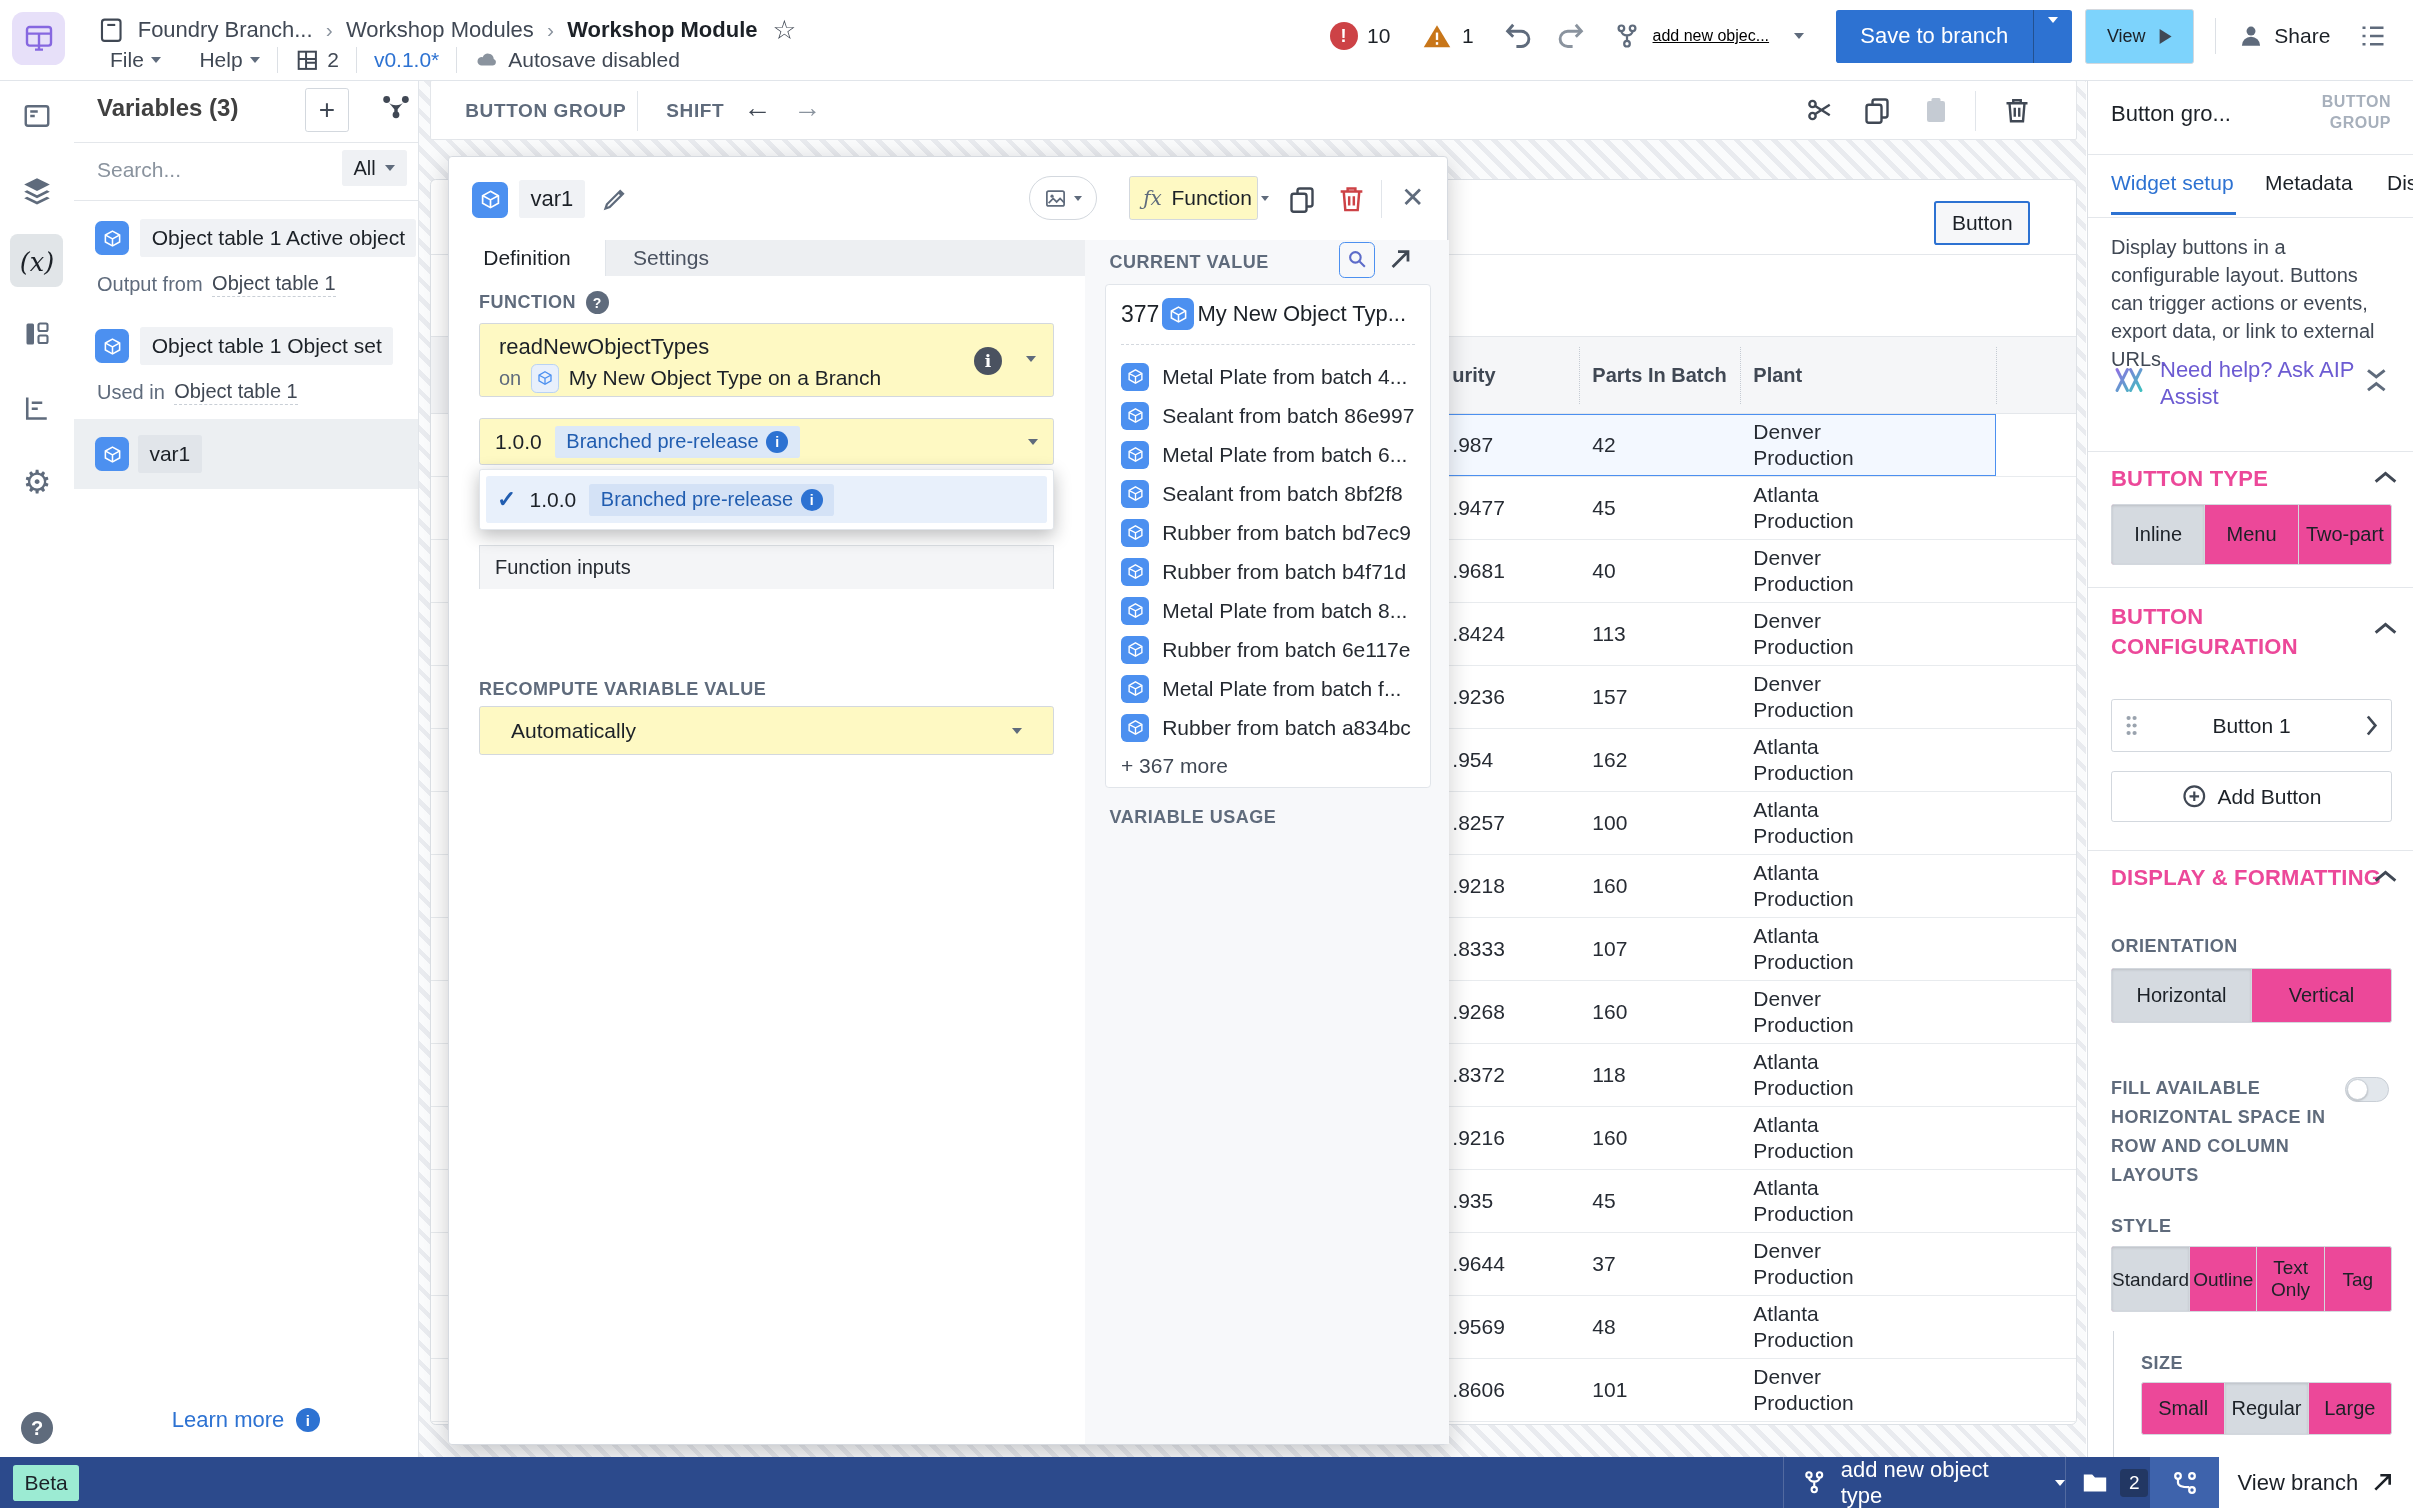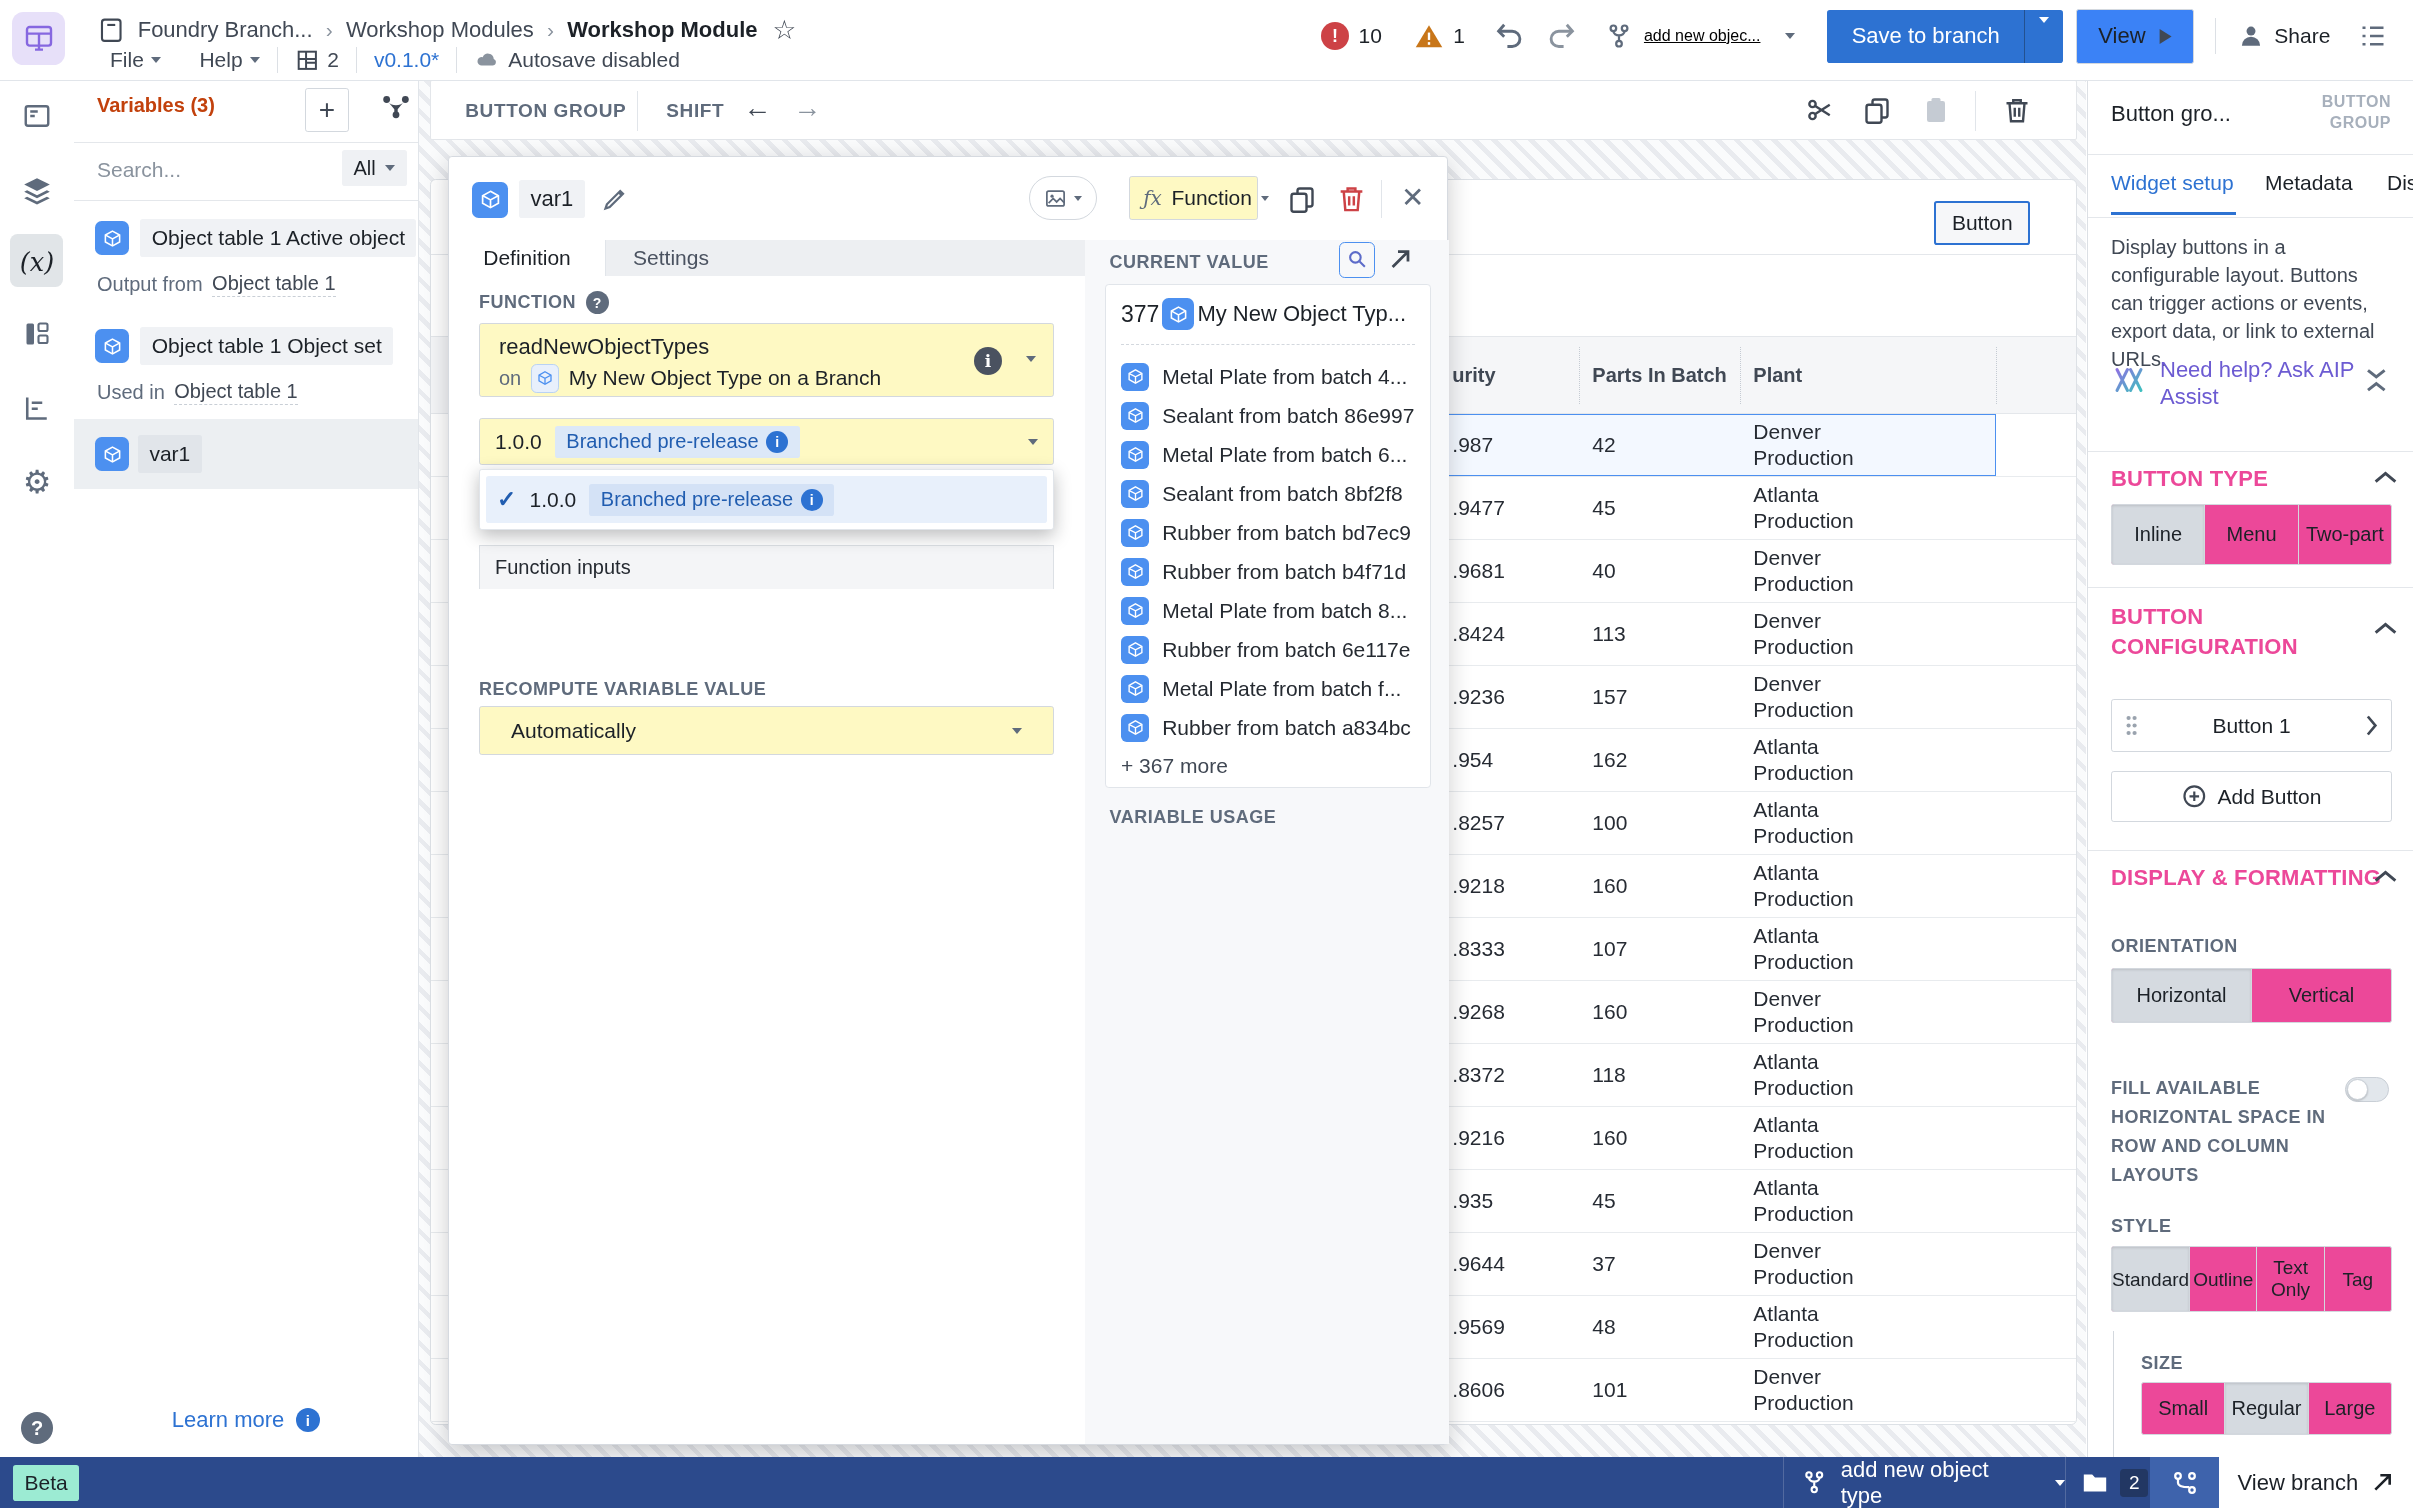--- a/index.html
+++ b/index.html
@@ -10,21 +10,21 @@
   svg{display:block;}
   
   #topbar{left:0;top:0;width:2413px;height:80px;background:#fff;border-bottom:0.9px solid #E1E5EA;z-index:30;}
   .crumb{font-size:22px;color:#404854;}
   .crumb.bold{font-weight:700;color:#1C2127;}
   .crumbsep{color:#8A939E;font-size:21px;margin:0 13.2px;}
   .menuitem{font-size:21px;color:#404854;display:flex;align-items:center;gap:7.6px;}
   .vdiv{width:0.9px;height:26.5px;background:#DCE0E5;}
   .caret{width:0;height:0;border-left:5.7px solid transparent;border-right:5.7px solid transparent;border-top:6.6px solid #5F6B7C;}
   .bluebtn{background:#2D72D2;color:#fff;border-radius:2.8px;font-size:22px;}
-  .graybtn{background:#3b82f6;border:0.9px solid #D3D8DE;border-radius:2.8px;font-size:22px;color:#1C2127;}
+  .graybtn{background:#7dd3fc;border:0.9px solid #D3D8DE;border-radius:2.8px;font-size:18px;color:#1C2127;}
   
   #leftstrip{left:0;top:80px;width:74px;height:1377px;background:#fff;border-right:0.9px solid #E1E5EA;z-index:20;}
   .stripicon{position:absolute;left:50%;transform:translateX(-50%);color:#5F6B7C;}
   .xsel{position:absolute;left:10.4px;top:154px;width:53px;height:53px;background:#E1E5E8;border-radius:7.6px;}
   .xglyph{font-family:"DejaVu Serif",serif;font-style:italic;font-size:25.6px;color:#1C2127;}
   
   #varpanel{left:74px;top:80px;width:344px;height:1377px;background:#fff;border-right:0.9px solid #E1E5EA;z-index:20;}
   .chip{background:#F0F2F5;border-radius:2.8px;padding:0 11.4px;height:38px;display:inline-flex;align-items:center;font-size:21px;color:#1C2127;white-space:nowrap;}
   .sub{font-size:20px;color:#5F6B7C;}
   .dashu{color:#404854;border-bottom:1.9px dashed #C9CFD6;padding-bottom:0.9px;}
@@ -236,21 +236,21 @@
       <svg width="30" height="30" viewBox="0 0 20 20" fill="none" stroke="#5F6B7C" stroke-width="1.7">
           <path d="M3.5 3v14h13"></path>
           <path d="M6.5 6.5h7M6.5 10.5h4"></path>
         </svg>
     </span>
     <span class="stripicon" style="top:386px;font-size:32px;line-height:32px;">⚙</span>
     <span class="stripicon" style="top:1332px;width:32px;height:32px;border-radius:50%;background:#5F6B7C;color:#fff;display:flex;align-items:center;justify-content:center;font-size:20px;font-weight:700;">?</span>
   </div>
 
   <div id="varpanel" class="abs">
-    <div class="abs" style="left:23px;top:14px;font-size:20px;font-weight:700;color:#c2410c;">Variables (3)</div>
+    <div class="abs" style="left:23px;top:14px;font-size:24px;font-weight:700;color:#404040;">Variables (3)</div>
     <div class="abs" style="left:231px;top:7.6px;width:42px;height:42px;border:0.9px solid #D3D8DE;border-radius:2.8px;display:flex;align-items:center;justify-content:center;font-size:28px;color:#404854;">+</div>
     <span class="abs" style="left:305px;top:11.4px;">
       <svg width="34" height="34" viewBox="0 0 20 20" fill="#404854">
           <circle cx="4.5" cy="5" r="2"></circle>
           <circle cx="15.5" cy="5" r="2"></circle>
           <circle cx="10" cy="14" r="2"></circle>
           <path d="M5.5 6.5c2 2.5 7 2.5 9 0L11 10.8v2h-2v-2z"></path>
         </svg>
     </span>
     <div class="abs" style="left:0;top:62px;width:344px;height:0.9px;background:#E4E7EB;"></div>

